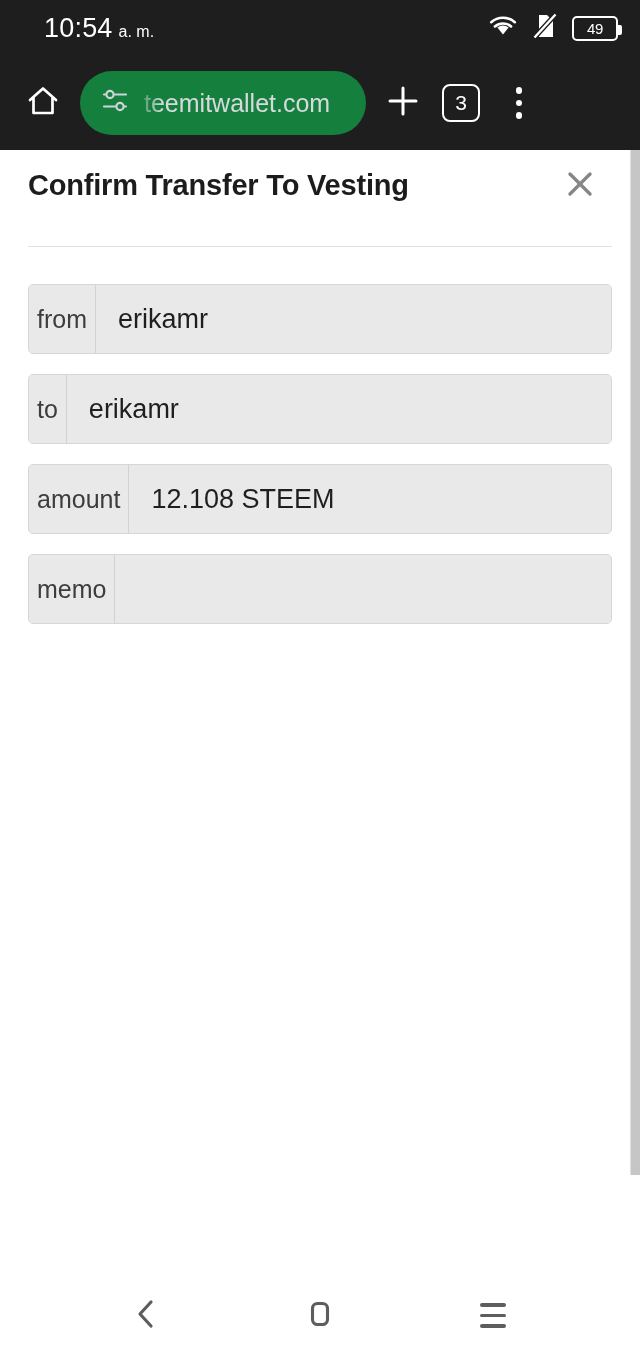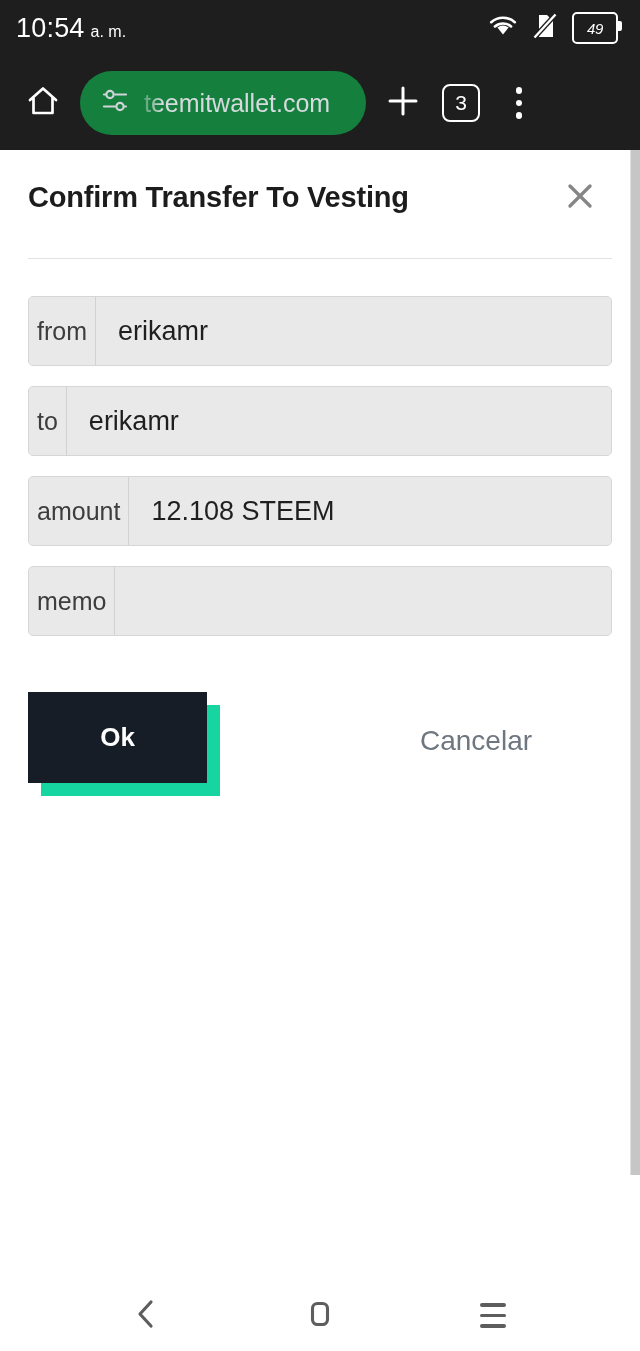--- a/index.html
+++ b/index.html
@@ -20,43 +20,43 @@
   
   .statusbar {
     position: absolute;
     top: 0; left: 0;
     width: 640px;
     height: 56px;
     background: #1e1e1e;
     display: flex;
     align-items: center;
     justify-content: space-between;
-    padding: 0 22px 0 16px;
+    padding: 0 22px 0 44px;
   }
   .clock {
     color: #ffffff;
     display: flex;
     align-items: baseline;
     gap: 6px;
   }
   .clock-time { font-size: 27px; letter-spacing: .2px; }
   .clock-period { font-size: 16px; }
   .status-icons {
     display: flex;
     align-items: center;
     gap: 14px;
   }
   .icon-wifi, .icon-nosim, .icon-battery { display: block; }
   .battery-wrap { display: flex; align-items: center; }
   .battery-body {
     position: relative;
-    width: 46px; height: 32px;
+    width: 46px; height: 25px;
     border: 2.6px solid #ffffff;
     border-radius: 5px;
-    display: flex; align-items: center; justify-content: center; font-style: italic;
+    display: flex; align-items: center; justify-content: center;
   }
   .battery-body::after {
     content: "";
     position: absolute;
     right: -6px; top: 7px;
     width: 4px; height: 10px;
     background: #ffffff;
     border-radius: 0 2px 2px 0;
   }
   .battery-level {
@@ -124,21 +124,21 @@
     height: 1130px;
     background: #ffffff;
     overflow: hidden;
   }
   .page-inner { padding: 0 28px; position: relative; }
 
   .dialog-head {
     display: flex;
     align-items: flex-start;
     justify-content: space-between;
-    padding-top: 30px;
+    padding-top: 18px;
   }
   .dialog-title {
     font-size: 29px;
     font-weight: bold;
     color: #1c1c1c;
     letter-spacing: -.2px;
     line-height: 1.2;
   }
   .close-x {
     width: 44px; height: 44px;
@@ -360,27 +360,20 @@
           <div class="field-value">12.108 STEEM</div>
         </div>
 
         <div class="field-row">
           <div class="field-label">memo</div>
           <div class="field-value"></div>
         </div>
 
       </div>
 
-      <div class="actions">
-        <div class="ok-wrap">
-          <div class="ok-shadow"></div>
-          <button class="ok-button">Ok</button>
-        </div>
-        <a class="cancel-link" href="#">Cancelar</a>
-      </div>
 
     </div>
   </div>
 
   <div class="page-scrollbar"></div>
 
   <div class="navbar">
     <div class="nav-btn">
       <span>
         <svg width="30" height="34" viewBox="0 0 30 34">

